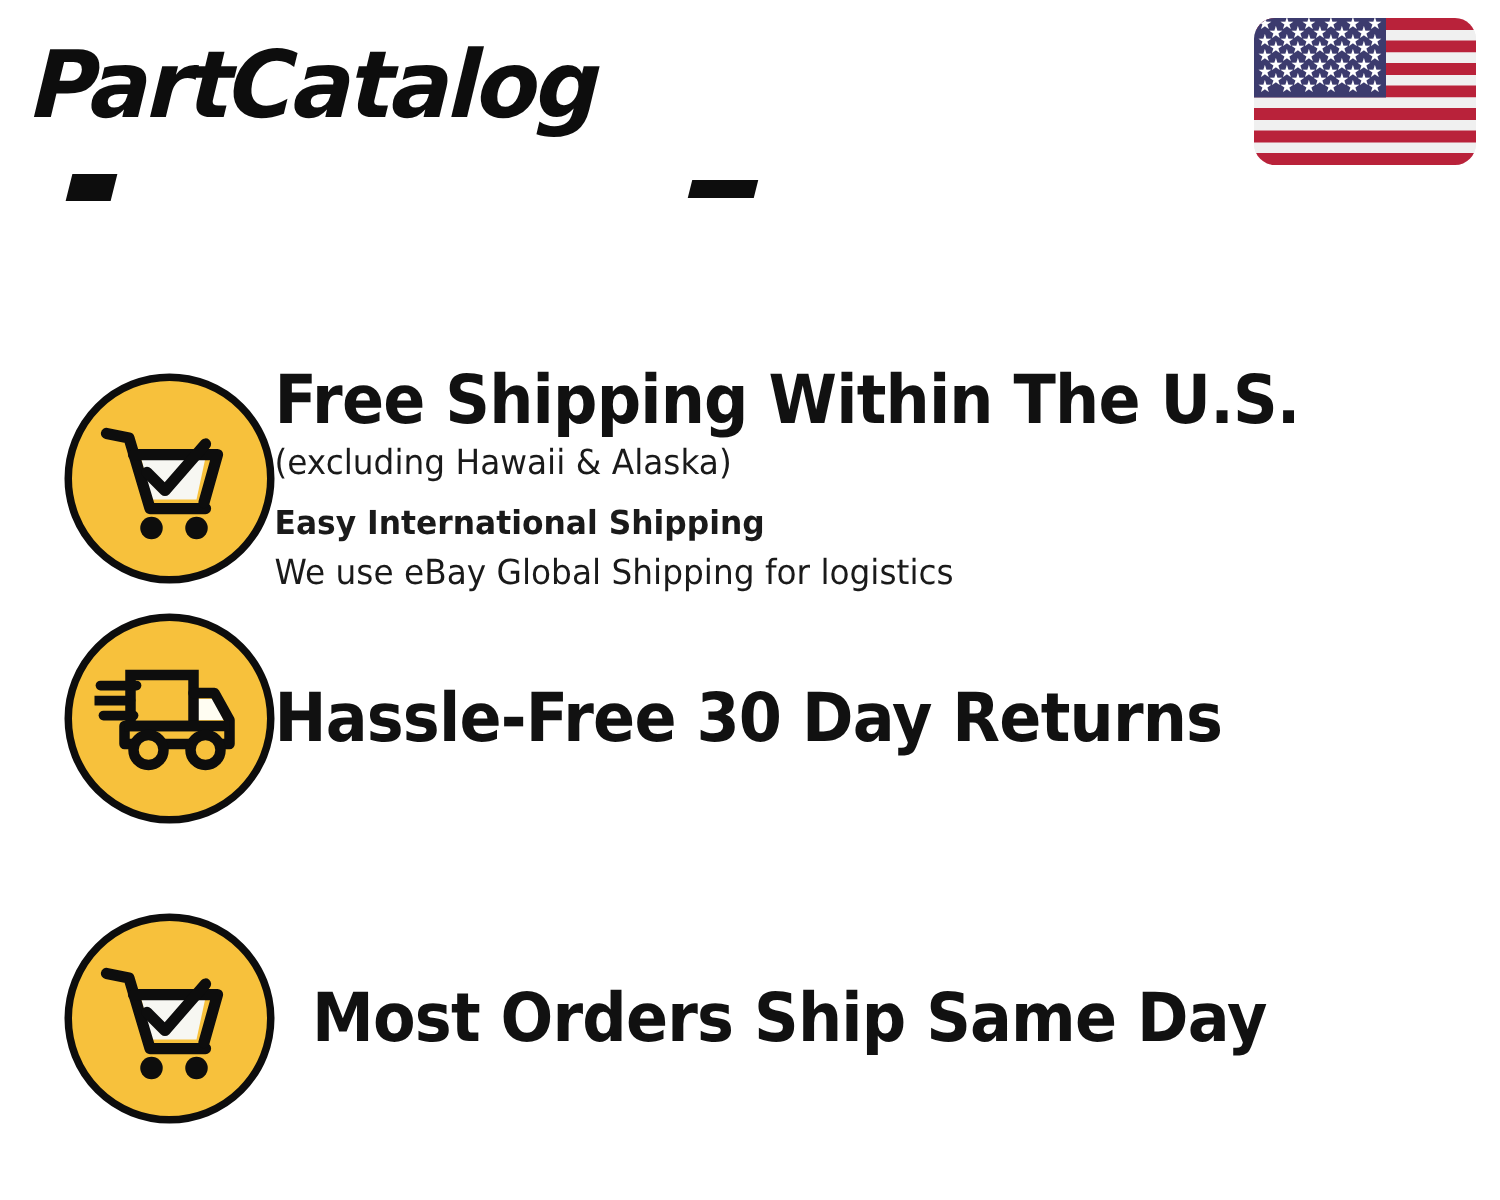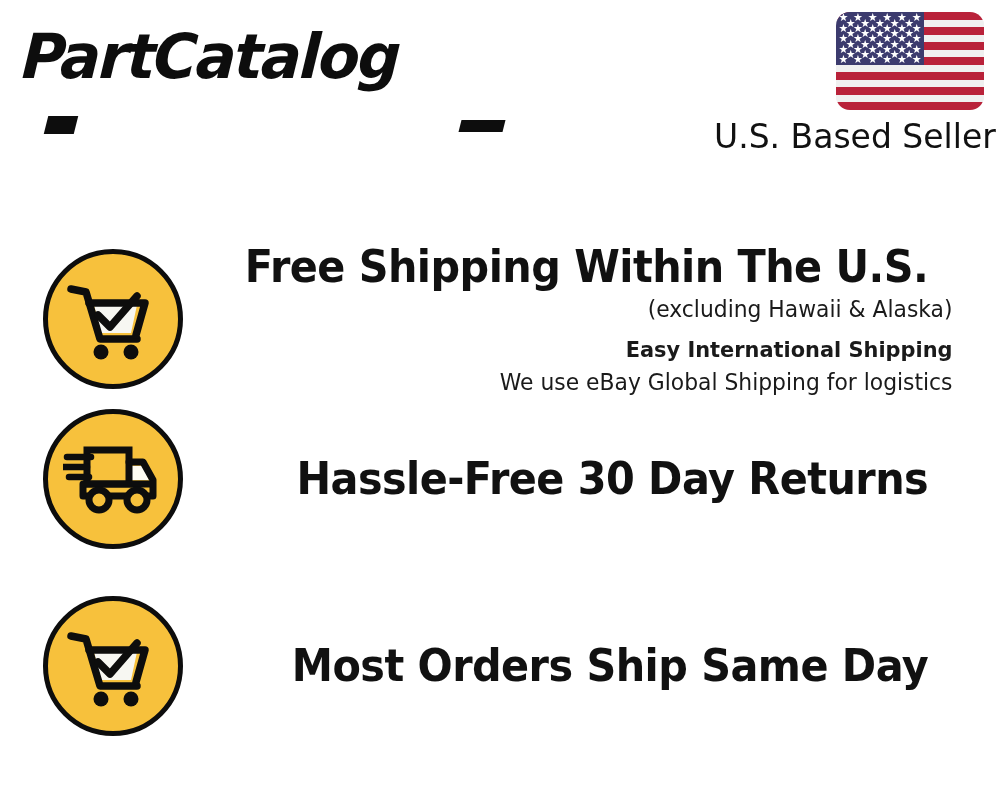--- a/index.html
+++ b/index.html
@@ -128,42 +128,41 @@
   }
   .feature-row {
     position: absolute;
     left: 0;
     width: 1000px;
     display: flex;
     align-items: center;
   }
   .feature-row.row-0 { top: 0px; height: 152px; }
   .feature-row.row-1 { top: 160px; height: 152px; }
-  .feature-row.row-2 { top: 347px; height: 152px; }
+  .feature-row.row-2 { top: 360px; height: 152px; gap: 25px; }
 
   .badge-circle {
     position: relative;
     flex: 0 0 auto;
     margin-left: 43px;
     width: 140px;
     height: 140px;
     border-radius: 50%;
     background: #f7c13c;
     border: 5px solid #0d0d0d;
     box-sizing: border-box;
     display: flex;
     align-items: center;
     justify-content: center;
   }
   .badge-circle svg { display: block; }
 
   .feature-text {
     flex: 1 1 auto;
     padding-right: 7px;
-    text-align: right;
   }
   .feature-heading {
     font-family: "DejaVu Sans", sans-serif;
     font-weight: 700;
     font-size: 45px;
     line-height: 52px;
     letter-spacing: -0.6px;
     color: #111111;
     white-space: nowrap;
     transform: scaleX(0.92);
@@ -246,21 +245,20 @@
           <span class="star" style="left: 43.956px; top: 42.2184px;">★</span>
           <span class="star" style="left: 58.608px; top: 42.2184px;">★</span>
           <span class="star" style="left: 73.26px; top: 42.2184px;">★</span>
           <span class="star" style="left: 7.326px; top: 47.4957px;">★</span>
           <span class="star" style="left: 21.978px; top: 47.4957px;">★</span>
           <span class="star" style="left: 36.63px; top: 47.4957px;">★</span>
           <span class="star" style="left: 51.282px; top: 47.4957px;">★</span>
           <span class="star" style="left: 65.934px; top: 47.4957px;">★</span>
           <span class="star" style="left: 80.586px; top: 47.4957px;">★</span>
         </div></div>
-    <div class="seller-label">U.S. Based Seller</div>
   </div>
 
   <div class="features">
 
     <div class="feature-row row-0">
       <div class="badge-circle">
         <svg width="96" height="84" viewBox="0 0 96 84" aria-hidden="true">
           <polygon points="29,28 72,28 66,56 36,56" fill="#f7f7f2"></polygon>
           <path d="M6 12 L21 15 L35 62 L72 62" fill="none" stroke="#0d0d0d" stroke-width="7.5" stroke-linecap="round" stroke-linejoin="round"></path>
           <path d="M24 26 L80 26 L71 58" fill="none" stroke="#0d0d0d" stroke-width="7.5" stroke-linecap="round" stroke-linejoin="round"></path>

